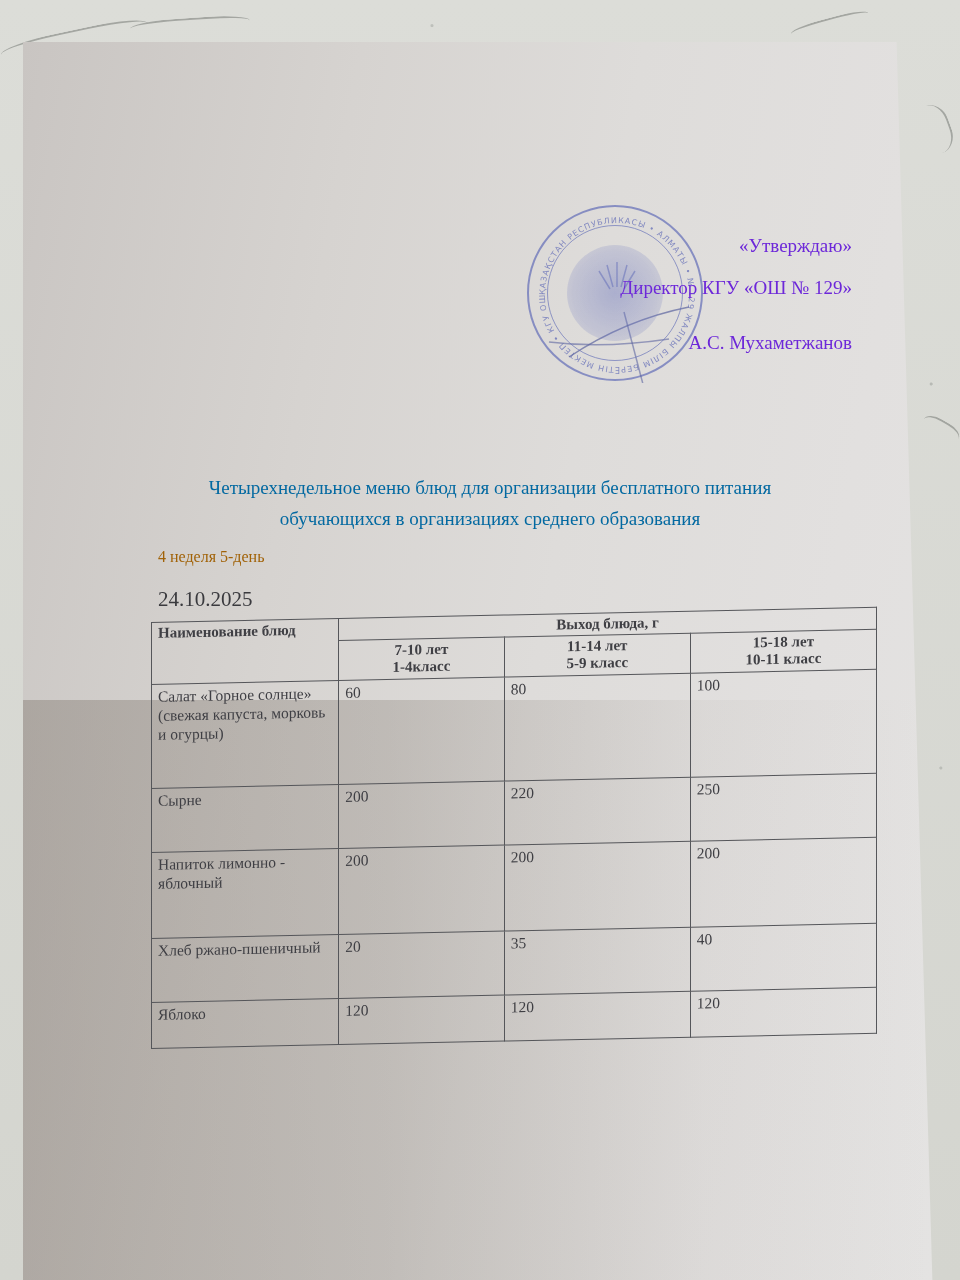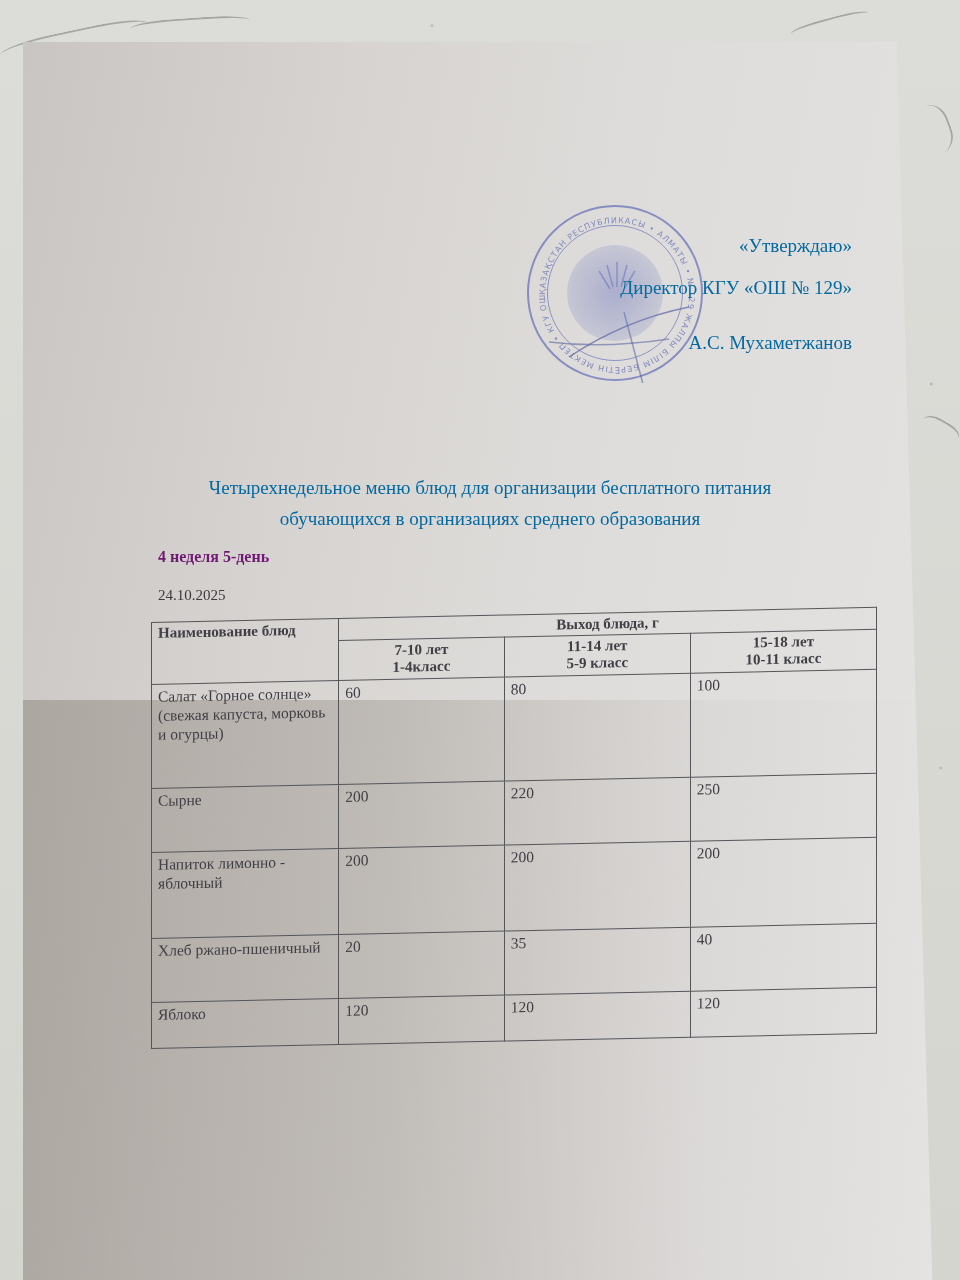--- a/index.html
+++ b/index.html
@@ -43,21 +43,21 @@
       height: 580px;
       background: linear-gradient(90deg, rgba(110,100,90,0.35) 0%, rgba(110,100,90,0.25) 40%, rgba(110,100,90,0.05) 75%, rgba(0,0,0,0) 100%);
       clip-path: polygon(0 0, 98% 0, 100% 100%, 0 100%);
       pointer-events: none;
     }
     .approve {
       position: absolute;
       right: 108px;
       text-align: right;
       font-size: 19px;
-      color: #0369a1;
+      color: #6d28d9;
     }
     .stamp {
       position: absolute;
       left: 527px;
       top: 205px;
       width: 176px;
       height: 176px;
       border-radius: 50%;
       border: 2px solid rgba(86,98,180,0.75);
       box-sizing: border-box;
@@ -89,28 +89,28 @@
       width: 680px;
       text-align: center;
       font-size: 19px;
       color: #0369a1;
     }
     .week {
       position: absolute;
       left: 158px;
       top: 548px;
       font-size: 16px;
-      font-weight: bold;
-      color: #701a75;
+      font-weight: normal;
+      color: #a16207;
     }
     .date {
       position: absolute;
       left: 158px;
       top: 587px;
-      font-size: 15px;
+      font-size: 21px;
       color: #3a3a3e;
     }
     table.menu {
       position: absolute;
       left: 151px;
       top: 622px;
       width: 726px;
       border-collapse: collapse;
       font-family: "Liberation Serif", "DejaVu Serif", serif;
       color: #3f3f44;

